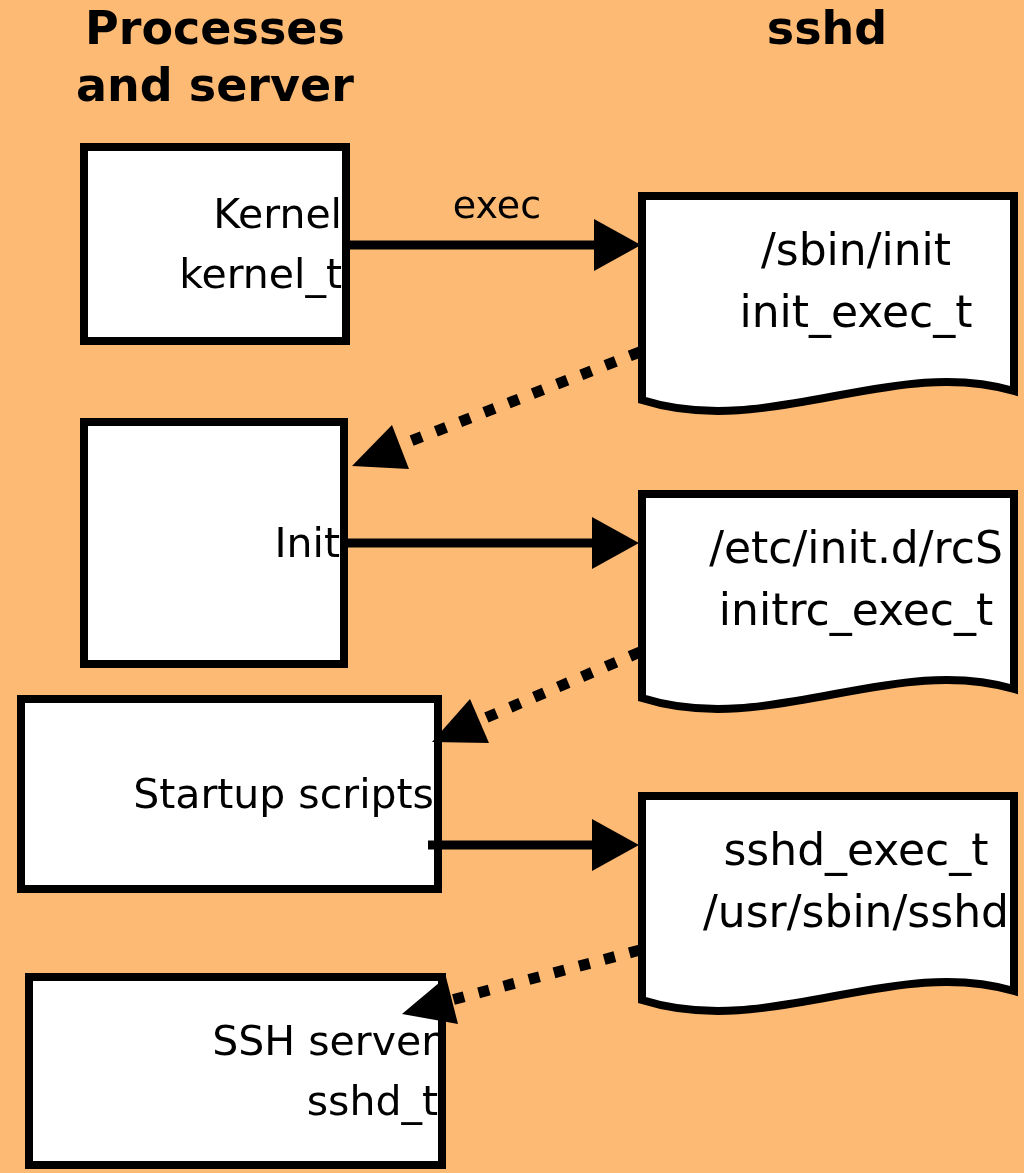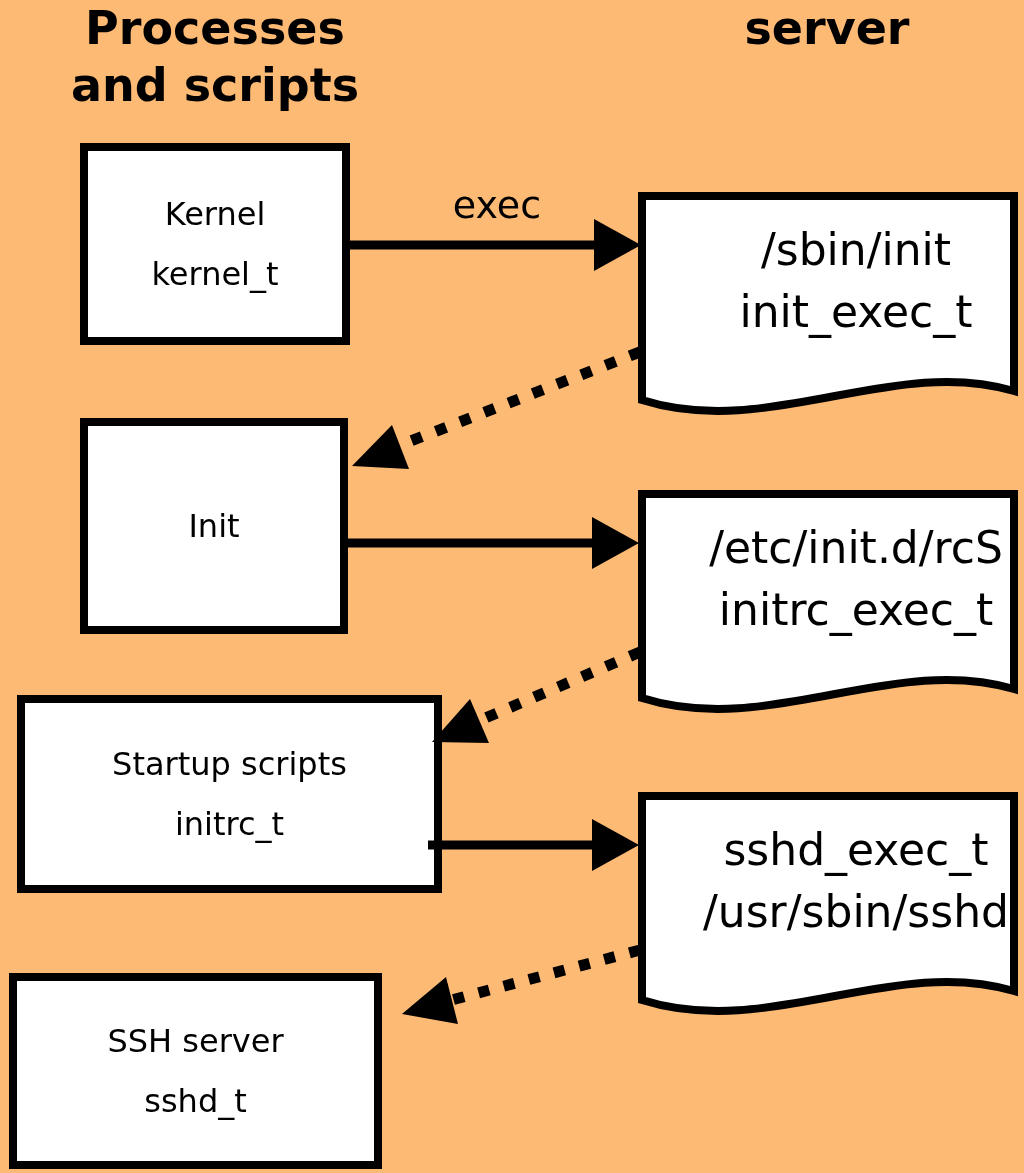--- a/index.html
+++ b/index.html
@@ -25,30 +25,30 @@
   }
   .header-left  { left: 0px;   width: 430px; }
   .header-right { left: 630px; width: 394px; }
   .pbox {
     position: absolute;
     box-sizing: border-box;
     border: 8px solid #000000;
     background: #ffffff;
     display: flex;
     flex-direction: column;
-    align-items: center;
+    align-items: flex-end;
     justify-content: center;
-    font-size: 32px;
+    font-size: 41px;
     line-height: 60px;
     text-align: center;
   }
   .pbox-kernel  { left: 80px; top: 143px; width: 270px; height: 202px; }
-  .pbox-init    { left: 80px; top: 418px; width: 268px; height: 216px; }
+  .pbox-init    { left: 80px; top: 418px; width: 268px; height: 250px; }
   .pbox-startup { left: 3px;  top: 695px; width: 425px; height: 198px; margin-left: 14px; }
-  .pbox-sshd    { left: 9px; top: 973px; width: 373px; height: 196px; }
+  .pbox-sshd    { left: 25px; top: 973px; width: 421px; height: 196px; }
   .doctext {
     position: absolute;
     left: 670px;
     width: 372px;
     text-align: center;
     font-size: 44px;
     line-height: 62px;
   }
   .doctext-1 { top: 219px; }
   .doctext-2 { top: 517px; }
@@ -67,36 +67,35 @@
   svg .dottedline { stroke: #000000; stroke-width: 11; stroke-dasharray: 11 15; }
   svg .ahead { fill: #000000; stroke: none; }
 </style>
 </head>
 <body>
 
 <div class="canvas">
 
   <div class="header header-left">
     <div>Processes</div>
-    <div>and scripts</div>
+    <div>and server</div>
   </div>
   <div class="header header-right">
-    <div>server</div>
+    <div>sshd</div>
   </div>
 
   <div class="pbox pbox-kernel">
     <div>Kernel</div>
     <div>kernel_t</div>
   </div>
   <div class="pbox pbox-init">
     <div>Init</div>
   </div>
   <div class="pbox pbox-startup">
     <div>Startup scripts</div>
-    <div>initrc_t</div>
   </div>
   <div class="pbox pbox-sshd">
     <div>SSH server</div>
     <div>sshd_t</div>
   </div>
 
   <svg class="layer" width="1024" height="1173" viewBox="0 0 1024 1173">
 
     <path class="docshape" d="M 642 196 H 1014 V 391 C 893 355 768 440 642 400 Z"></path>
     <path class="docshape" d="M 642 494 H 1014 V 689 C 893 653 768 738 642 698 Z"></path>

